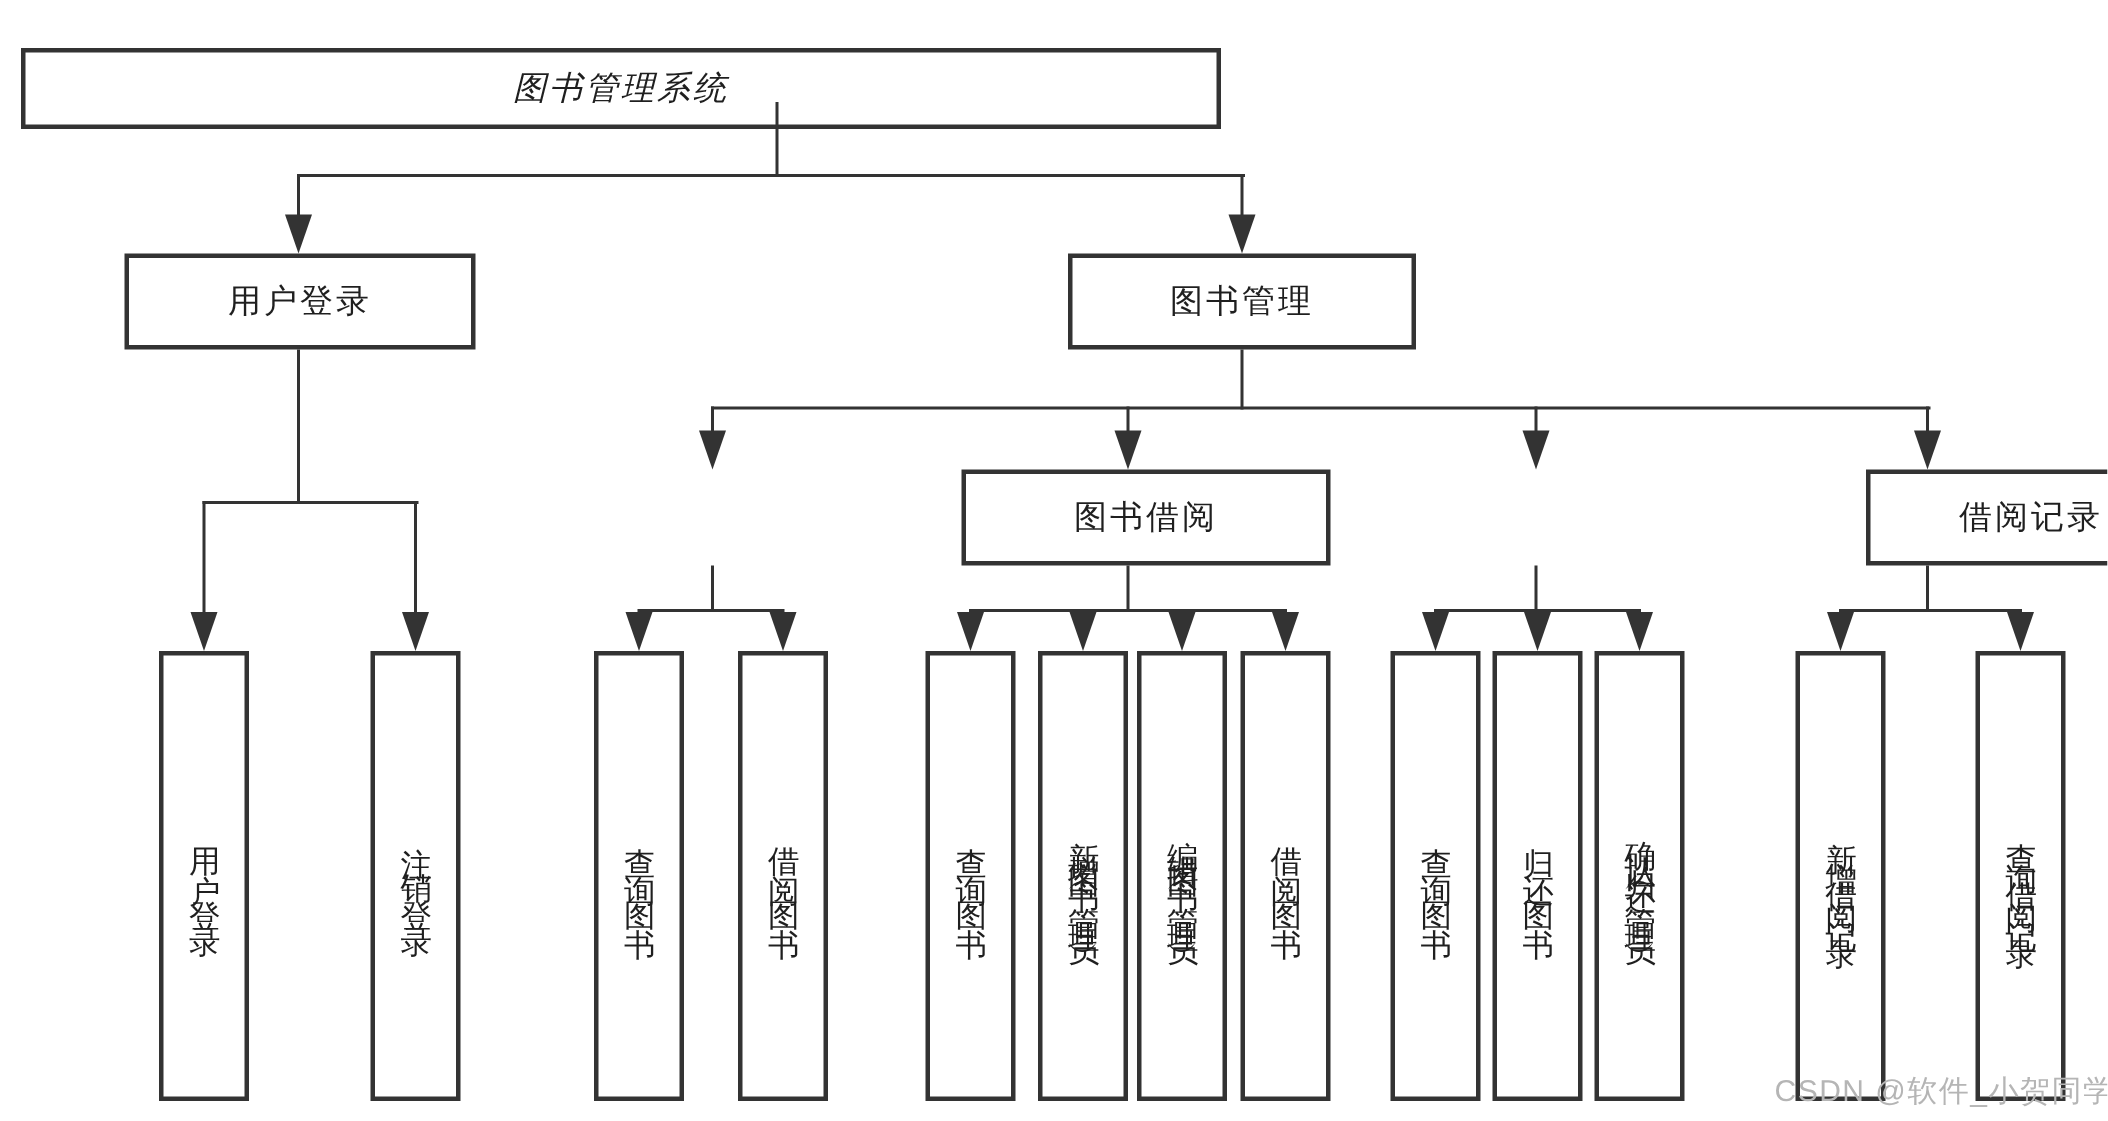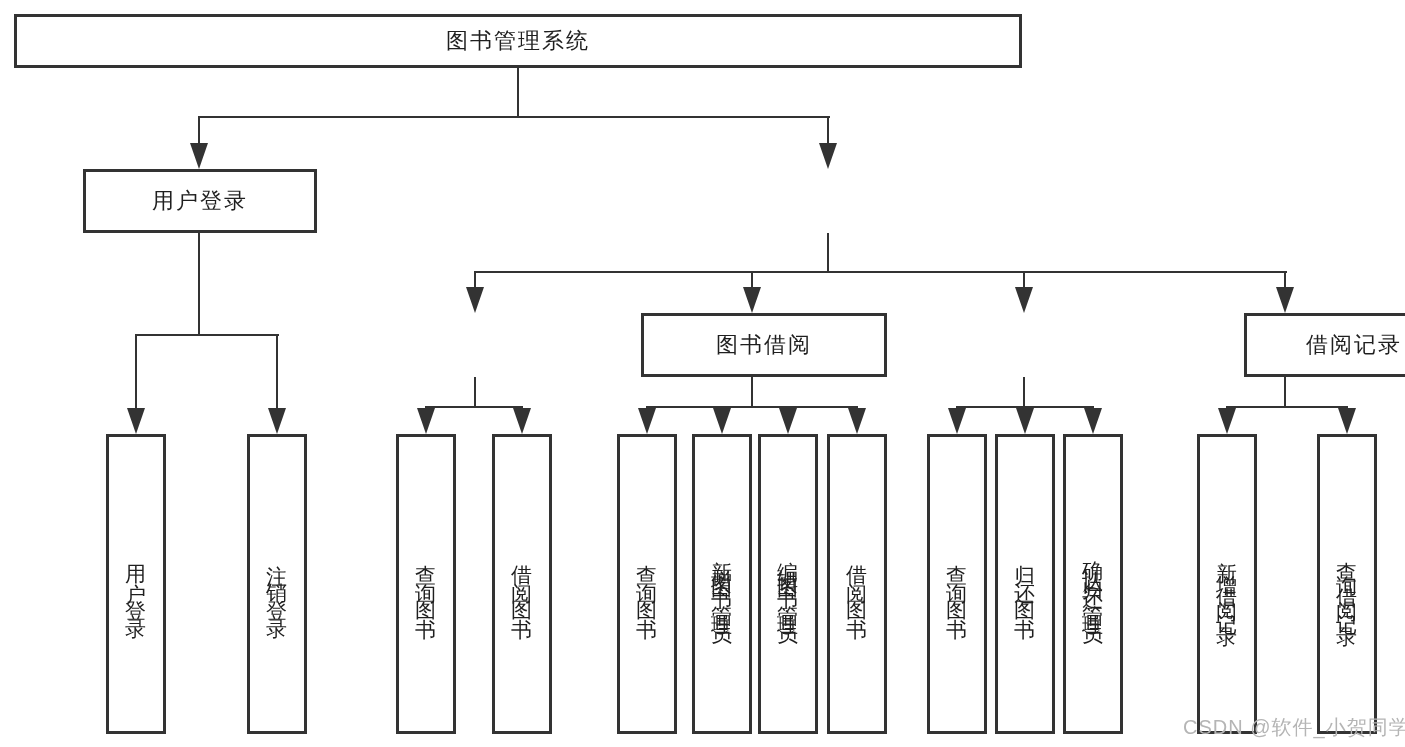--- a/index.html
+++ b/index.html
@@ -51,26 +51,29 @@
     letter-spacing:1px;
     z-index:5;
     white-space:nowrap;
   }
 </style>
 </head>
 <body>
 
 <div class="canvas">
 
-  <div class="box" style="left:14px;top:14px;width:1008px;height:54px;">
+  <div class="box" style="left:14px;top:32px;width:800px;height:54px;font-style:italic;">
     <span>图书管理系统</span>
   </div>
 
   <div class="box" style="left:83px;top:169px;width:234px;height:64px;">
     <span>用户登录</span>
+  </div>
+  <div class="box" style="left:712px;top:169px;width:232px;height:64px;">
+    <span>图书管理</span>
   </div>
 
   <div class="box" style="left:641px;top:313px;width:246px;height:64px;">
     <span>图书借阅</span>
   </div>
   <div class="box" style="left:1244px;top:313px;width:220px;height:64px;">
     <span>借阅记录</span>
   </div>
 
   <div class="box leaf" style="left:106px;top:434px;width:60px;height:300px;">

